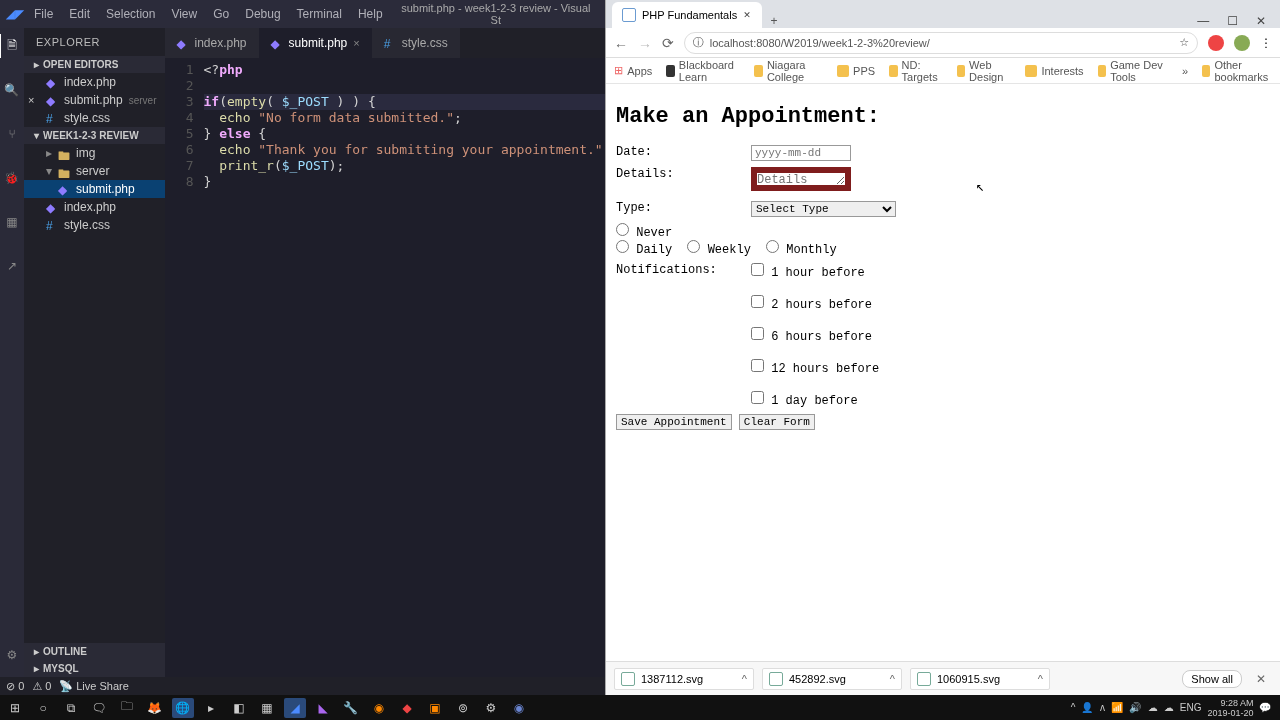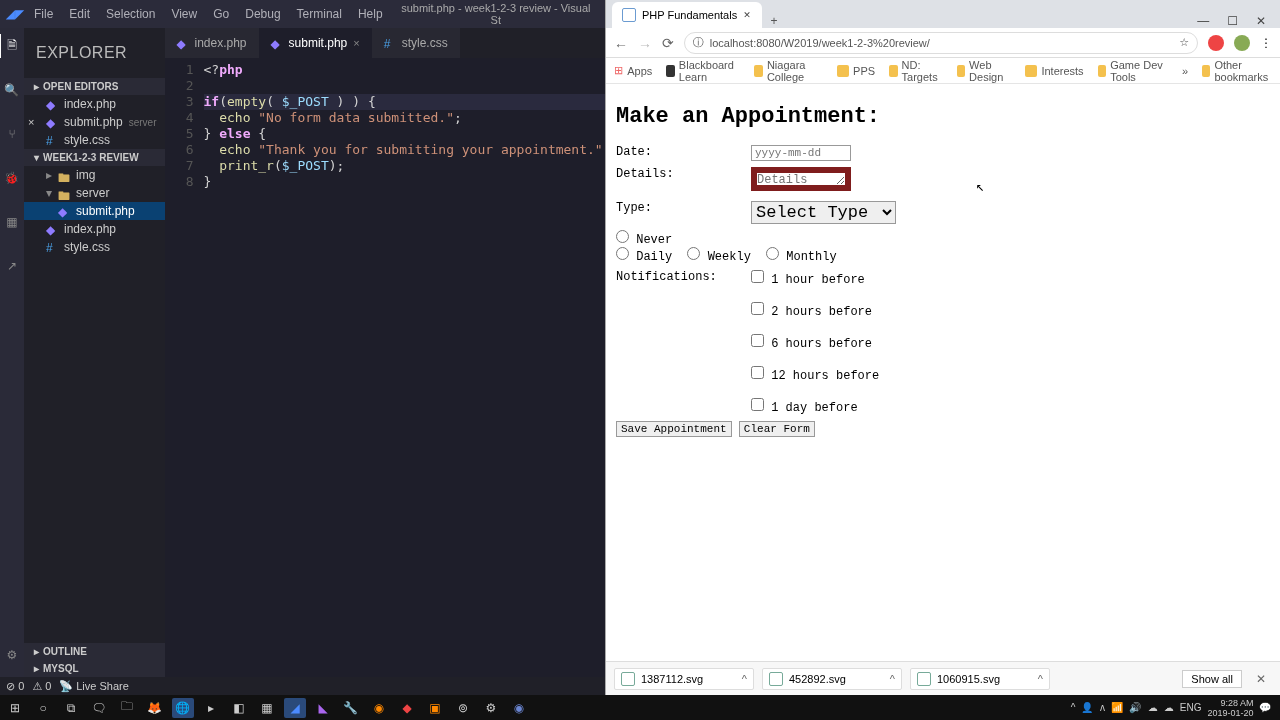--- a/index.html
+++ b/index.html
@@ -10,21 +10,21 @@
 .vsc-menubar { height: 28px; background: #2b2b3a; display: flex; align-items: center; gap: 4px; padding: 0 6px; font-size: 12px; color: #b0b0b8; }
 .vsc-logo { width: 18px; height: 18px; color:#4b8bff; display:inline-flex; align-items:center; justify-content:center;}
 .vsc-menubar span { padding: 2px 6px; }
 .vsc-title { flex: 1; text-align: center; color: #aaa; font-size: 11px; }
 .vsc-body { flex: 1; display: flex; }
 .activity-bar { width: 40px; background: #2a2a38; display: flex; flex-direction: column; align-items: center; padding-top: 6px; gap: 20px; }
 .activity-bar .ab-icon { width: 24px; height: 24px; color: #888; display:flex; align-items:center; justify-content:center;}
 .activity-bar .ab-icon.active { color: #fff; border-left: 2px solid #fff; padding-left: 0; margin-left:-2px;}
 .activity-bar .ab-bottom { margin-top:auto; margin-bottom:10px;}
 .sidebar { width: 175px; background: #202028; display: flex; flex-direction: column; font-size: 11px;}
-.sidebar-title { padding: 16px 12px; color: #bbb; letter-spacing: 0.5px; font-size:16px;}
+.sidebar-title { padding: 8px 12px; color: #bbb; letter-spacing: 0.5px; font-size:11px;}
 .section-hdr { background: #2a2a36; padding: 3px 10px; font-weight: bold; font-size: 10px; color: #ccc; display:flex; align-items:center; gap:4px;}
 .tree-item { padding: 2px 8px 2px 22px; display: flex; align-items: center; gap: 6px; font-size:12px; height:18px;}
 .tree-item.indent1 { padding-left: 34px; }
 .tree-item.selected { background: #0a4172; color:#fff;}
 .tree-item .close-x{ position:absolute; left:4px; font-size:11px; color:#ccc;}
 .tree-item{position:relative;}
 .file-ico { width:12px; height:12px; display:inline-block;}
 .file-ico.php{ color:#8e7bff;}
 .file-ico.css{ color:#4aa0e6;}
 .file-ico.folder{ color:#d4b15f;}
@@ -61,32 +61,32 @@
 .bk{display:flex; align-items:center; gap:4px;}
 .bk .bico{width:12px;height:12px; background:#f4c14e; border-radius:2px;}
 .bookmarks .more{margin-left:auto;}
 
 .page { flex:1; background:#fff; padding:20px 10px; font-family:"Courier New",monospace; position:relative;}
 .page h2{ font-size:22px; margin-bottom:16px; font-weight:bold;}
 .frow{ display:flex; margin-bottom:6px; font-size:12px;}
 .frow label{ width:135px;}
 .frow .ctl input[type=text], .frow .ctl input.dt{ border:1px solid #999; font-family:inherit; font-size:11px; padding:1px 3px; width:100px;}
 .frow .ctl textarea{ border:6px solid #7f1d1d; font-family:inherit; font-size:12px; width:100px; height:24px; resize:both;}
-.frow .ctl select{ border:1px solid #999; font-family:inherit; font-size:17px; width:145px; background:#efefef;}
+.frow .ctl select{ border:1px solid #999; font-family:inherit; font-size:11px; width:145px; background:#efefef;}
 .radios label, .checks label{ font-size:12px; margin-right:8px;}
 .checks{ display:flex; flex-direction:column; gap:15px;}
 .btns{ margin-top:4px;}
 .btns button{ font-family:inherit; font-size:11px; background:#efefef; border:1px solid #999; padding:1px 4px;}
 .cursor{ position:absolute; left:370px; top:94px; font-size:14px; color:#000;}
 
 .downloads{ height:34px; background:#f7f7f7; border-top:1px solid #ddd; display:flex; align-items:center; padding:0 8px; gap:8px;}
 .dlitem{ border:1px solid #ddd; background:#fff; border-radius:2px; padding:3px 30px 3px 6px; display:flex; align-items:center; gap:6px; font-size:11px; position:relative; width:140px;}
 .dlitem .dico{width:14px;height:14px; border:1px solid #7a9; border-radius:2px;}
 .dlitem .chev{position:absolute; right:6px; color:#666;}
-.downloads .showall{ margin-left:auto; border:1px solid #ccc; background:#fff; padding:2px 8px; font-size:11px; border-radius:0;}
+.downloads .showall{ margin-left:auto; border:1px solid #ccc; background:#fff; padding:2px 8px; font-size:11px; border-radius:8px;}
 .downloads .dclose{ color:#666; padding:0 6px;}
 
 
 .taskbar { position:absolute; left:0; bottom:0; width:1280px; height:25px; background:#111; display:flex; align-items:center; padding:0 4px; gap:6px;}
 .taskbar .tb{ width:22px; height:20px; display:flex; align-items:center; justify-content:center; color:#ccc; font-size:12px;}
 .taskbar .tray{ margin-left:auto; display:flex; align-items:center; gap:6px; color:#ccc; font-size:10px; padding-right:4px;}
 .taskbar .clock{ text-align:right; line-height:10px; font-size:9px;}
 </style>
 </head>
 <body>

